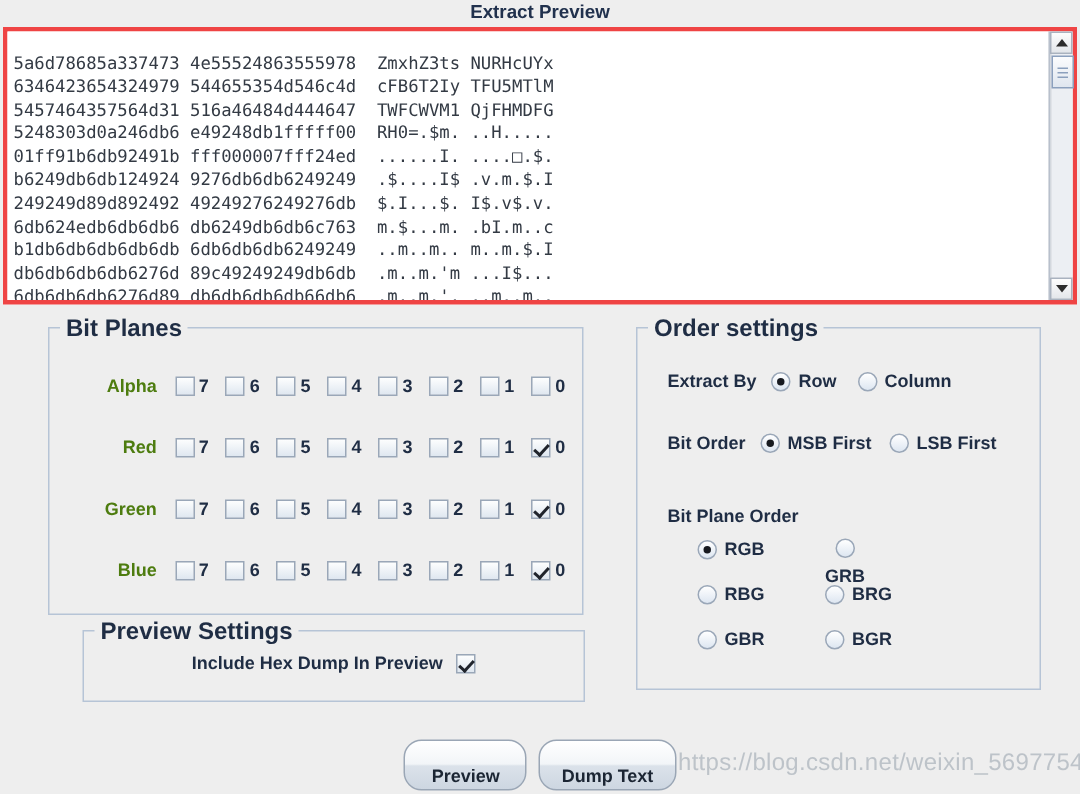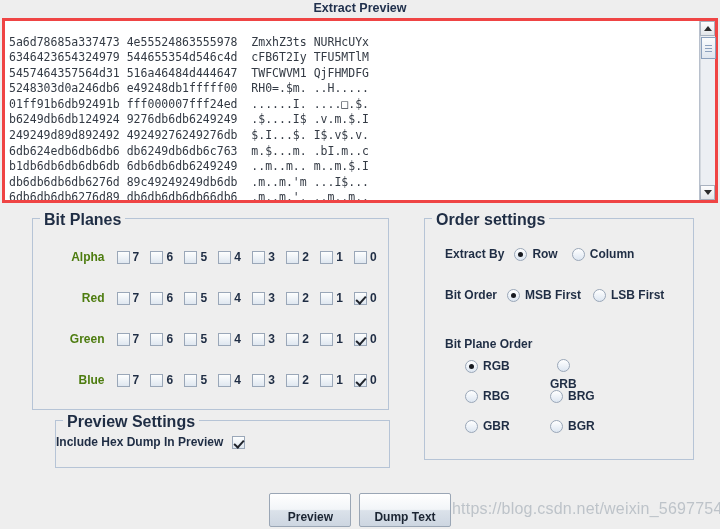--- a/index.html
+++ b/index.html
@@ -243,20 +243,21 @@
   }
   .bpo-item { position: absolute; }
 
   
   #include-hex-row {
     position: absolute;
     left: 0; top: 14px;
     width: 100%;
     display: flex;
     align-items: center;
+    justify-content: center;
     gap: 9px;
   }
   #include-hex-label {
     font-weight: bold;
     font-size: 12px;
     color: #1f2d44;
   }
 
   
   #button-bar {
@@ -266,21 +267,21 @@
     width: 720px;
     display: flex;
     justify-content: center;
     gap: 8px;
   }
   .btn {
     min-width: 82px;
     height: 26px;
     padding: 16px 14px;
     border: 1px solid #9aa6b5;
-    border-radius: 2px;
+    border-radius: 12px;
     background: linear-gradient(#ffffff 0%, #f2f5f8 48%, #dbe2ea 52%, #cdd6e1 100%);
     font-family: "Liberation Sans", sans-serif;
     font-weight: bold;
     font-size: 12px;
     color: #1b2533;
     cursor: pointer;
     box-sizing: border-box;
   }
 
   

